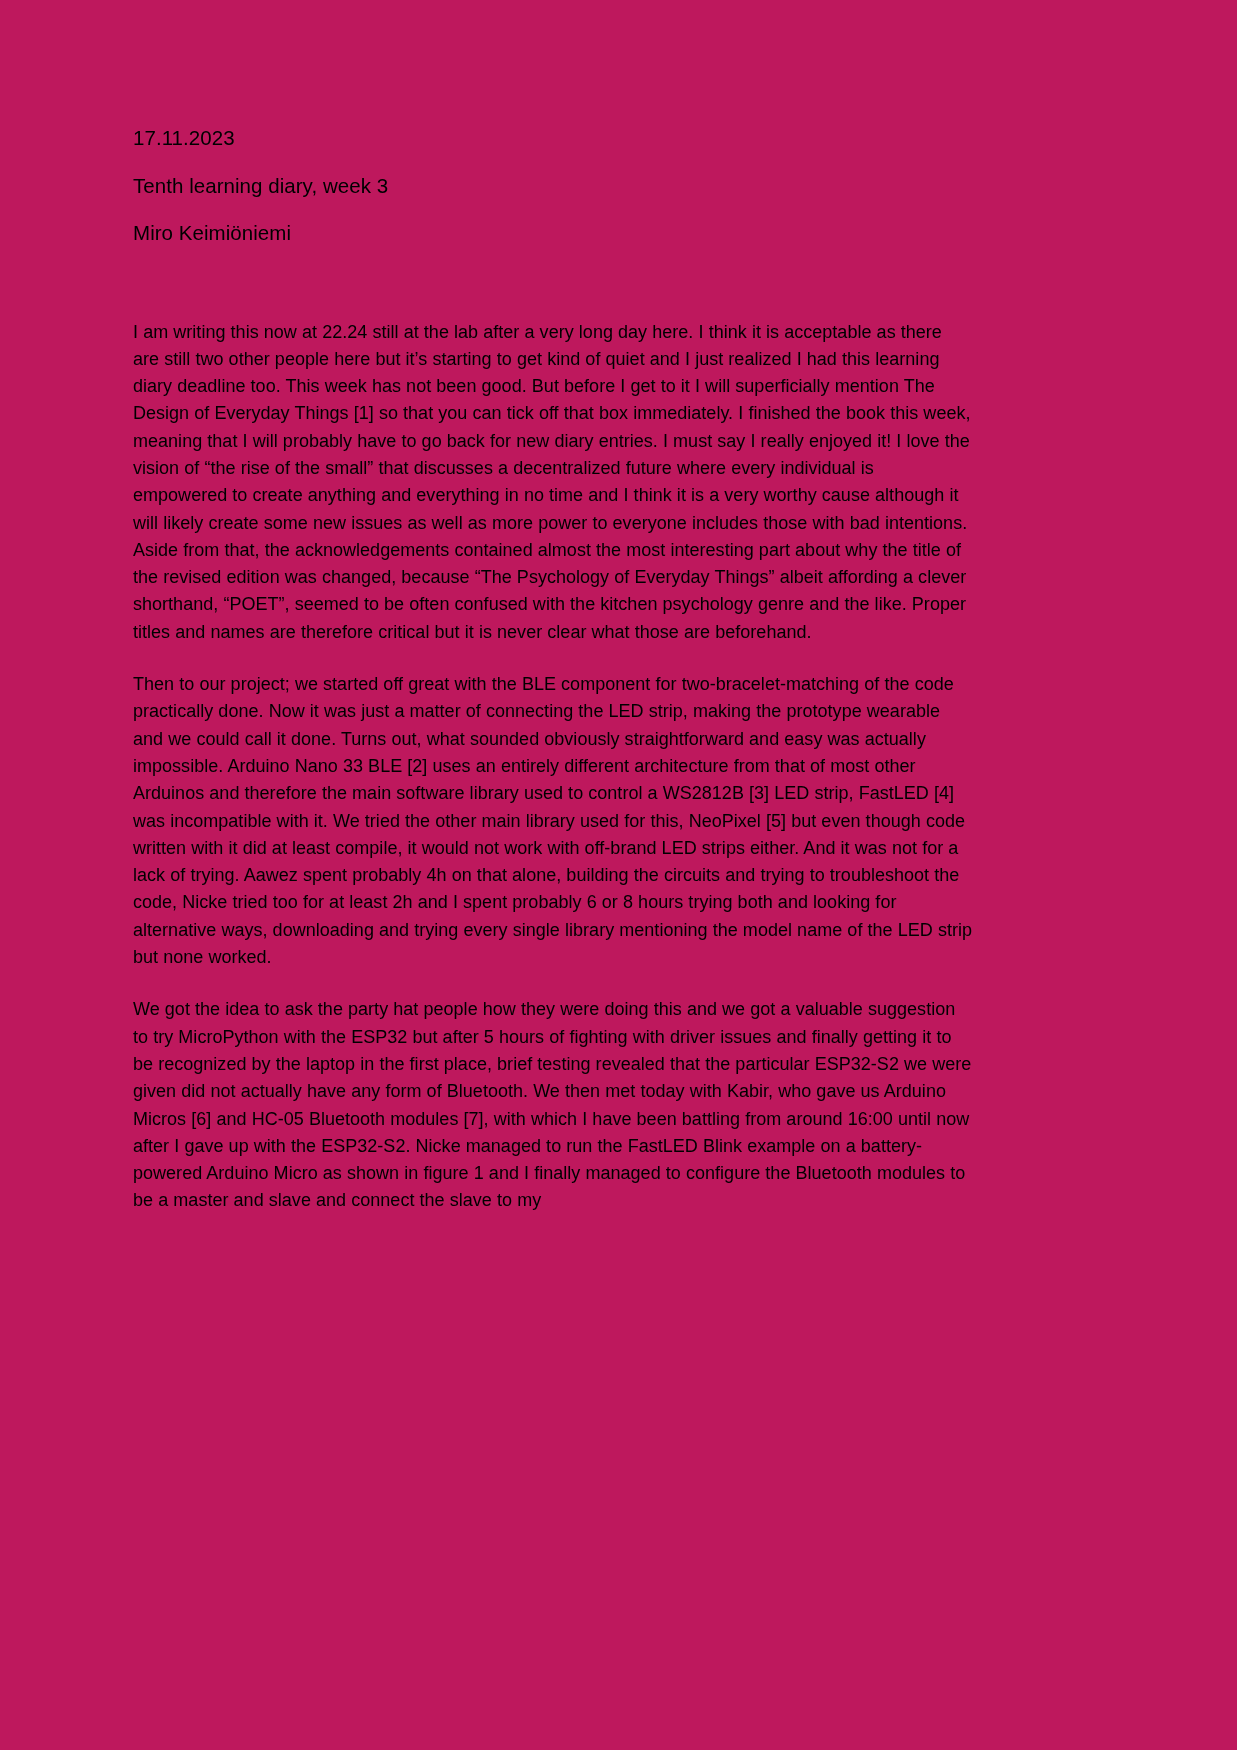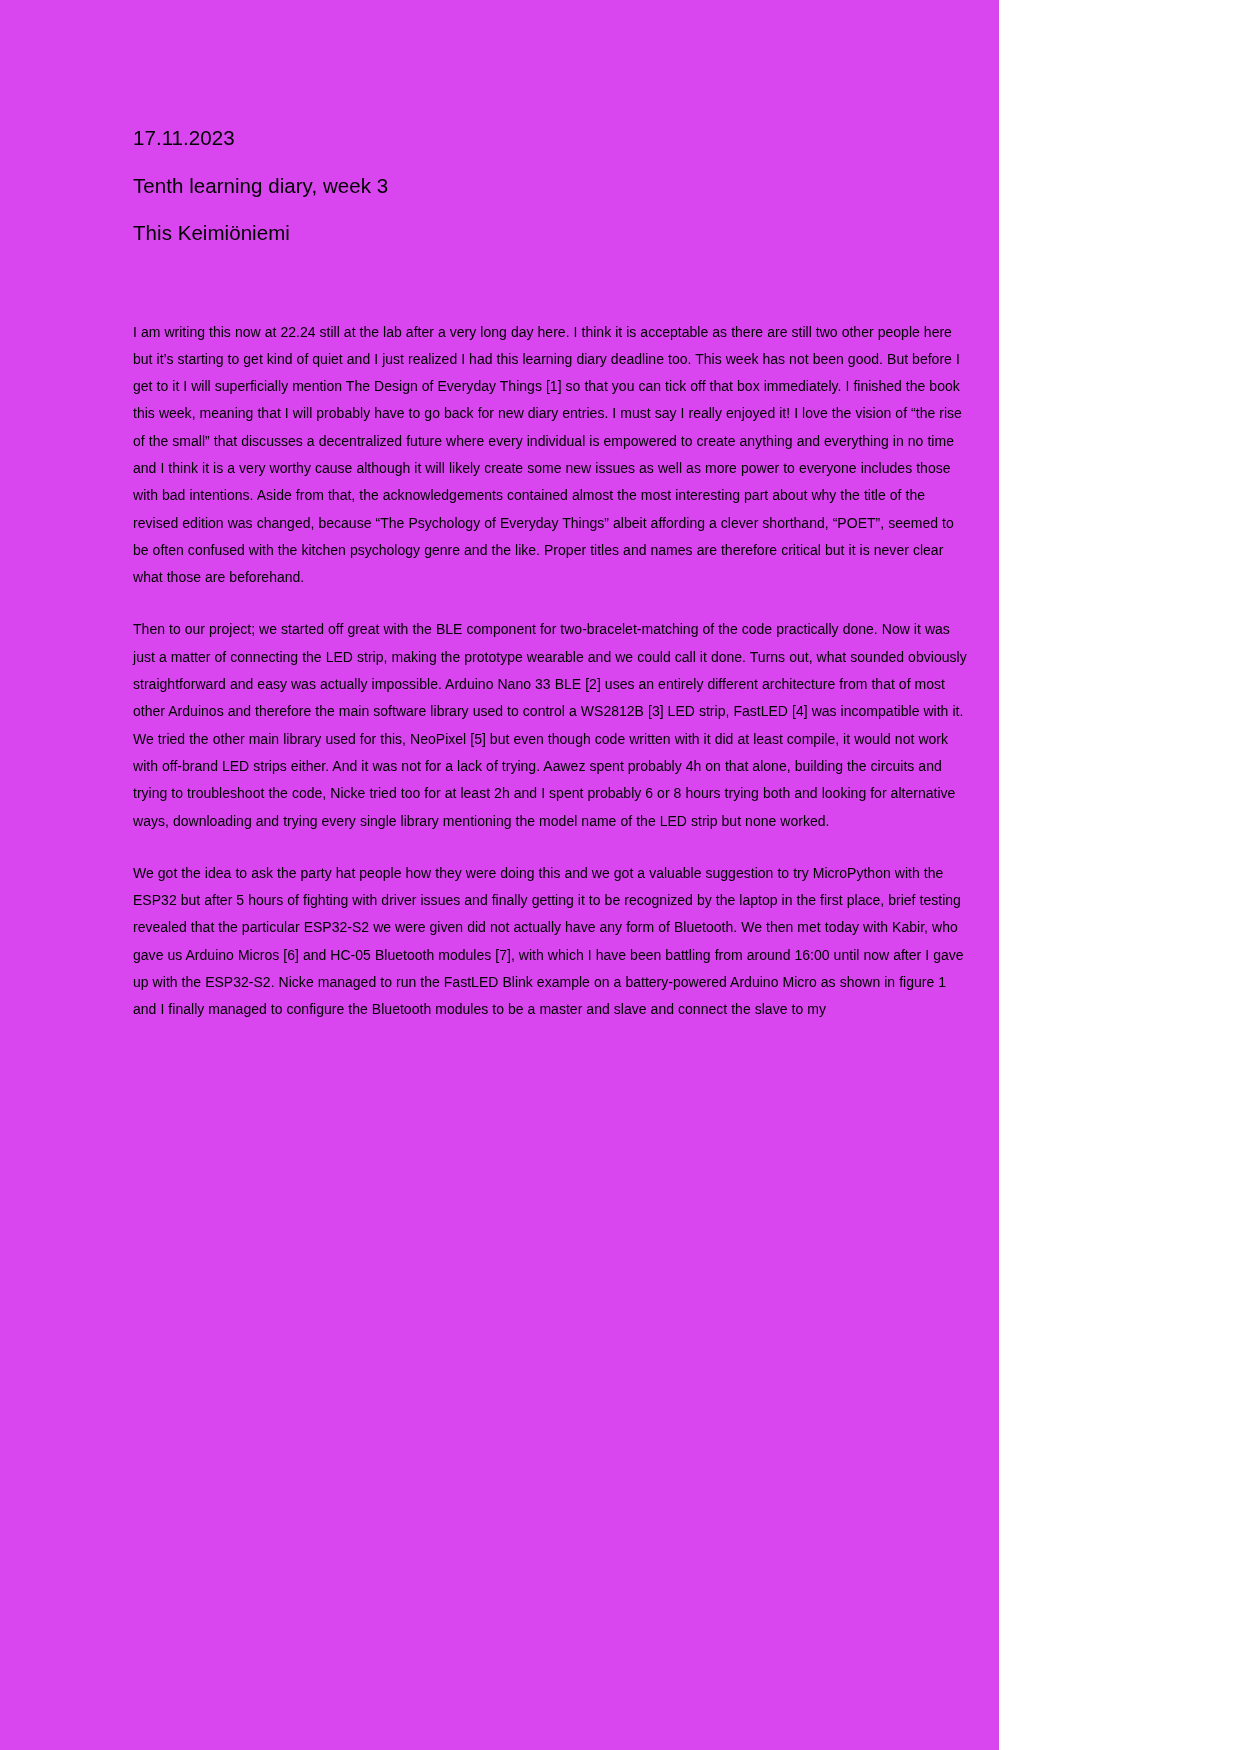--- a/index.html
+++ b/index.html
@@ -5,23 +5,23 @@
   html, body {
     margin: 0;
     padding: 0;
     background: #ffffff;
   }
   body {
     font-family: "Liberation Sans", sans-serif;
   }
   .page {
     position: relative;
-    width: 999px;
+    width: 1237px;
     height: 1750px;
-    background: #d946ef;
+    background: #be185d;
     box-sizing: border-box;
     overflow: hidden;
   }
   .content {
     position: absolute;
     left: 133px;
     top: 128px;
     width: 840px;
   }
   .meta-line {
@@ -31,21 +31,21 @@
     margin: 0 0 27px 0;
     letter-spacing: 0.05px;
   }
   .meta-line:last-of-type {
     margin-bottom: 0;
   }
   .body-spacer {
     height: 48px;
   }
   p.para {
-    font-size: 14px;
+    font-size: 18px;
     line-height: 27.3px;
     color: #000000;
     margin: 0 0 25px 0;
     text-align: left;
     letter-spacing: 0.02px;
     word-spacing: 0.1px;
   }
   p.para:last-child {
     margin-bottom: 0;
   }
@@ -54,21 +54,21 @@
   }
 </style>
 </head>
 <body>
 
 <div class="page">
   <div class="content">
 
     <div class="meta-line">17.11.2023</div>
     <div class="meta-line">Tenth learning diary, week 3</div>
-    <div class="meta-line">This Keimiöniemi</div>
+    <div class="meta-line">Miro Keimiöniemi</div>
 
     <div class="body-spacer"></div>
 
     <p class="para">I am writing this now at 22.24 still at the lab after a very long day here. I think it is acceptable as there are still two other people here but it’s starting to get kind of quiet and I just realized I had this learning diary deadline too. This week has not been good. But before I get to it I will superficially mention The Design of Everyday Things [1] so that you can tick off that box immediately. I finished the book this week, meaning that I will probably have to go back for new diary entries. I must say I really enjoyed it! I love the vision of “the rise of the small” that discusses a decentralized future where every individual is empowered to create anything and everything in no time and I think it is a very worthy cause although it will likely create some new issues as well as more power to everyone includes those with bad intentions. Aside from that, the acknowledgements contained almost the most interesting part about why the title of the revised edition was changed, because “The Psychology of Everyday Things” albeit affording a clever shorthand, “POET”, seemed to be often confused with the kitchen psychology genre and the like. Proper titles and names are therefore critical but it is never clear what those are beforehand.</p>
 
     <p class="para">Then to our project; we started off great with the BLE component for two-bracelet-matching of the code practically done. Now it was just a matter of connecting the LED strip, making the prototype wearable and we could call it done. Turns out, what sounded obviously straightforward and easy was actually impossible. Arduino Nano 33 BLE [2] uses an entirely different architecture from that of most other Arduinos and therefore the main software library used to control a WS2812B [3] LED strip, FastLED [4] was incompatible with it. We tried the other main library used for this, NeoPixel [5] but even though code written with it did at least compile, it would not work with off-brand LED strips either. And it was not for a lack of trying. Aawez spent probably 4h on that alone, building the circuits and trying to troubleshoot the code, Nicke tried too for at least 2h and I spent probably 6 or 8 hours trying both and looking for alternative ways, downloading and trying every single library mentioning the model name of the LED strip but none worked.</p>
 
     <p class="para"><span>We got the idea to ask the party hat people how they were doing this and we got a valuable suggestion to try MicroPython with the ESP32 but after 5 hours of fighting with driver issues and finally getting it to be recognized by the laptop in the first place, brief testing revealed that the particular ESP32-S2 we were given did not actually have any form of Bluetooth. We then met today with Kabir, who gave us Arduino Micros [6] and HC-05 Bluetooth modules [7], with which I have been battling from around 16:00 until now after I gave up with the ESP32-S2. Nicke managed to run the FastLED Blink example on a </span><b class="bold">battery-powered</b><span> Arduino Micro as shown in figure 1 and I finally managed to configure the Bluetooth modules to be a master and slave and connect the slave to my</span></p>
 
   </div>

